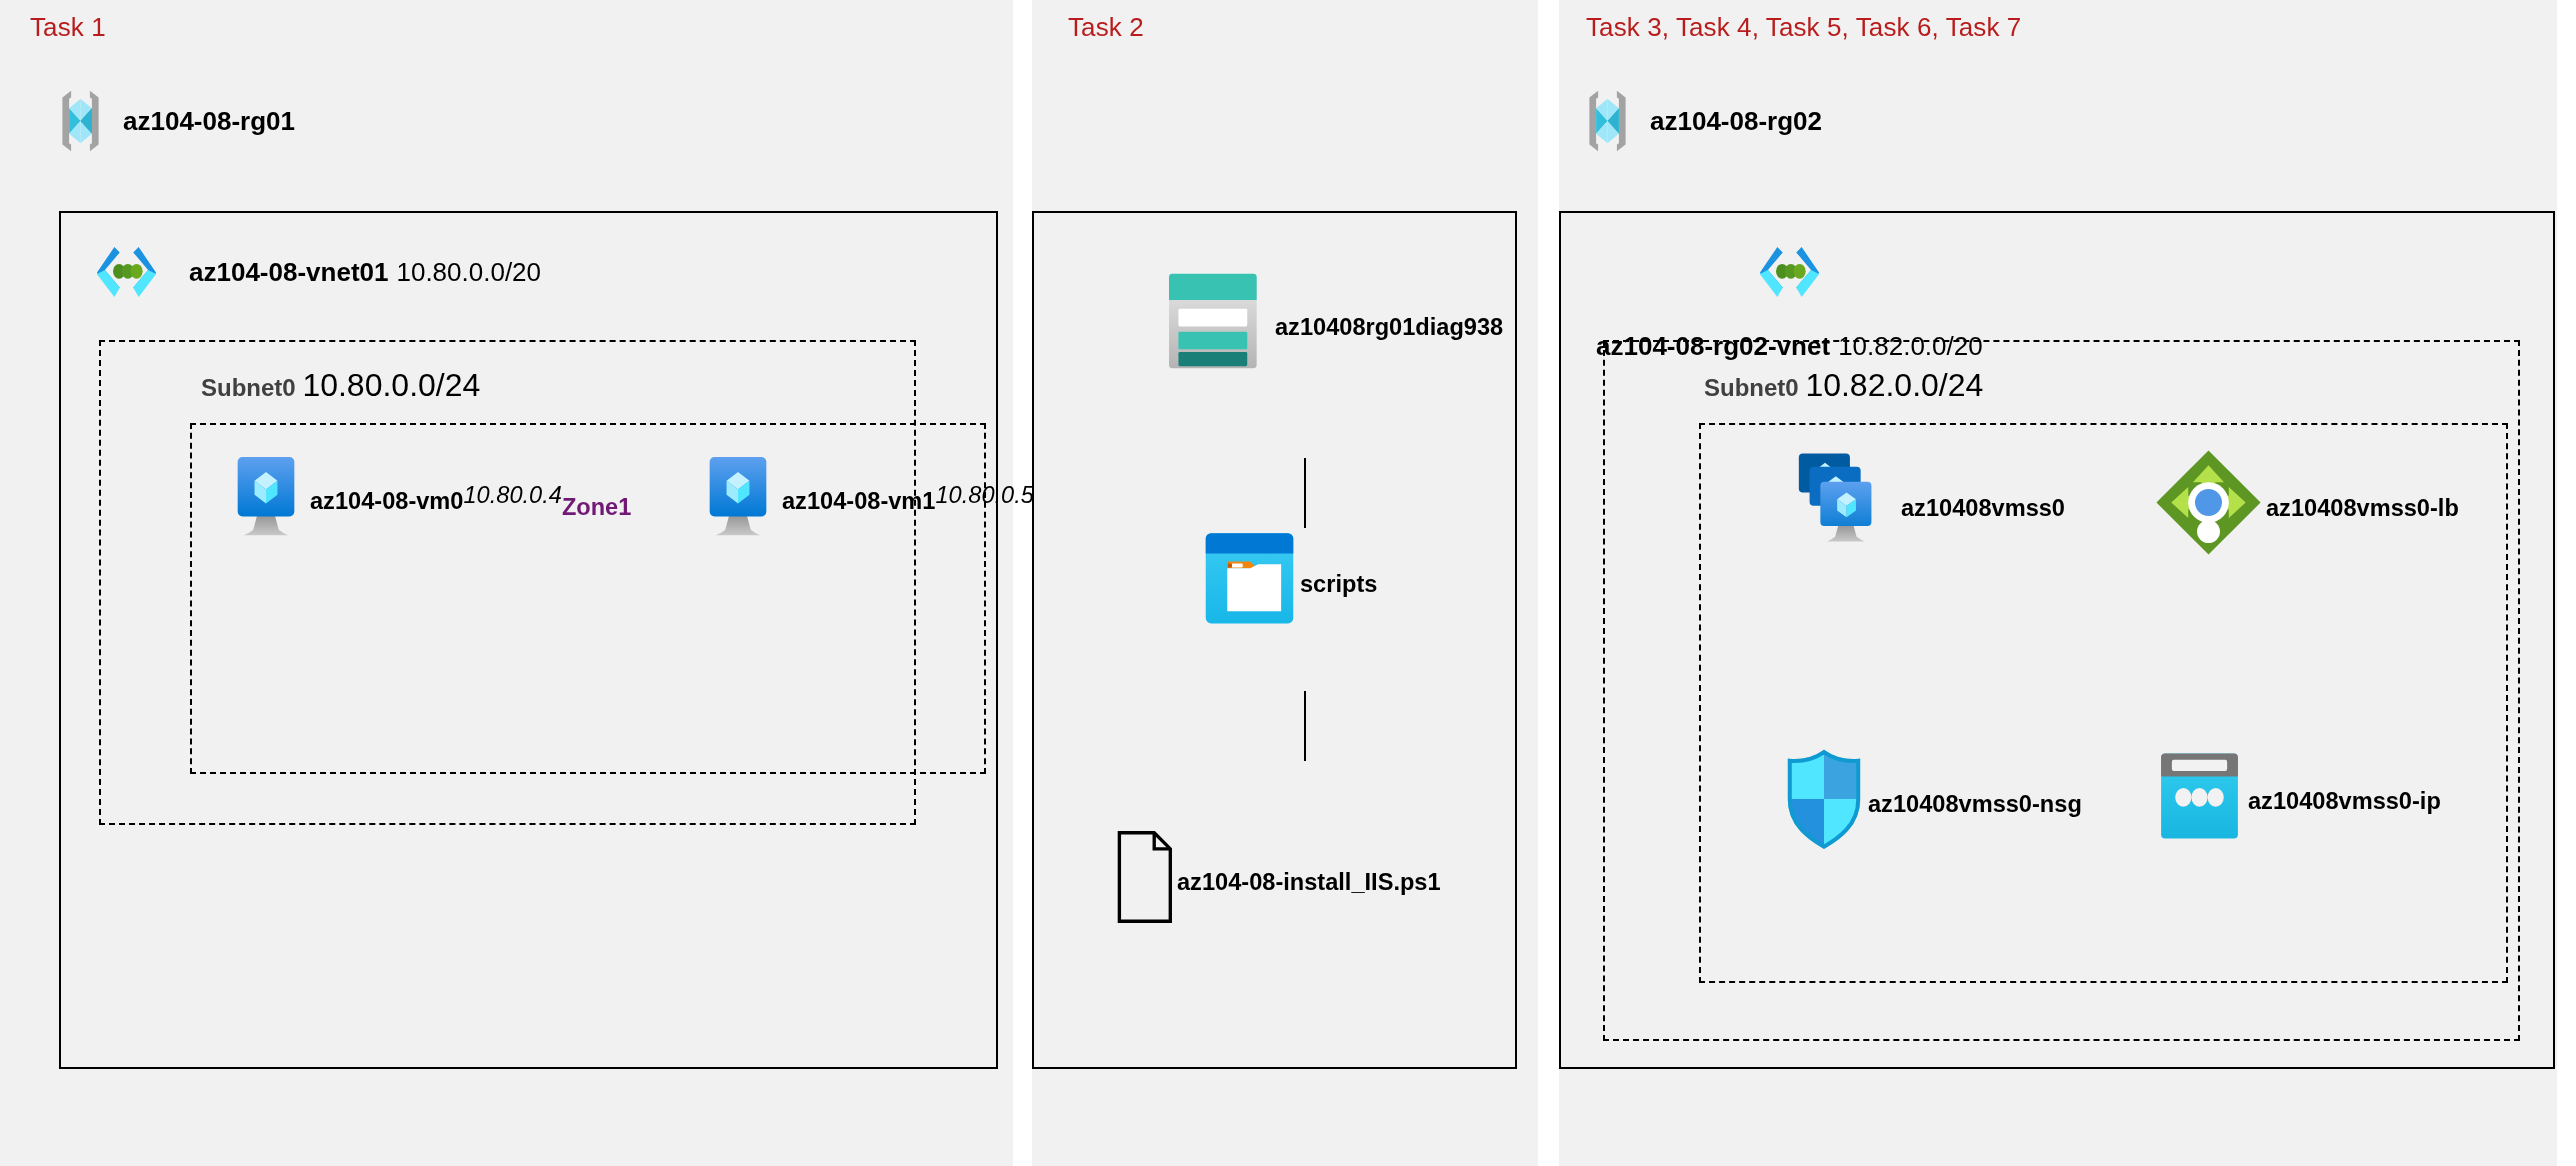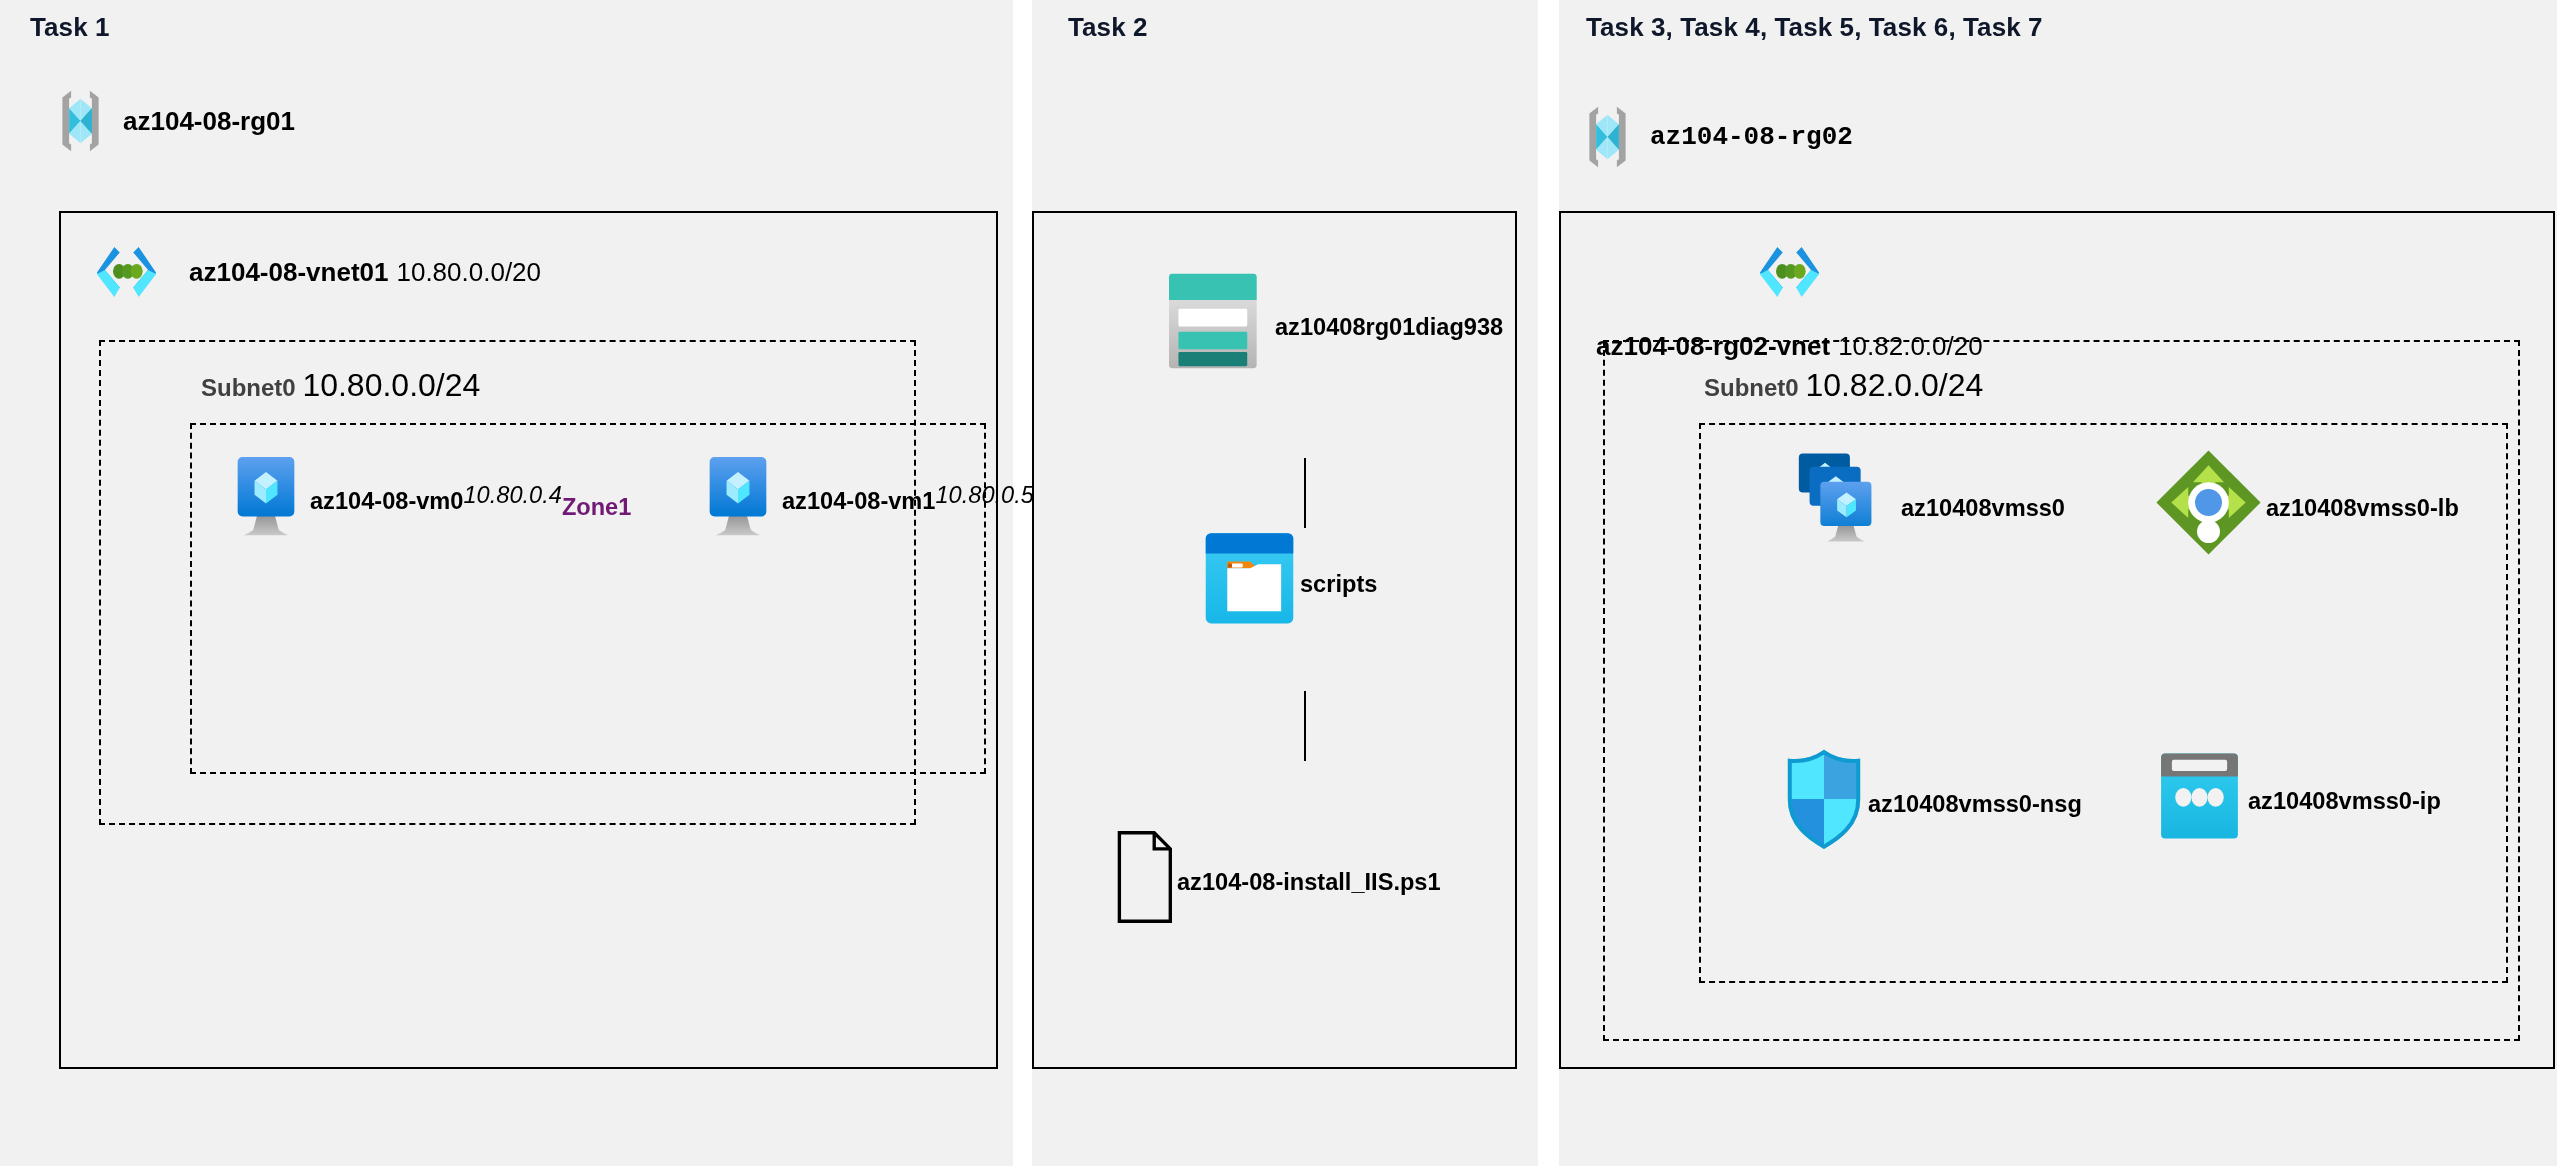--- a/index.html
+++ b/index.html
@@ -1,21 +1,21 @@
 <!DOCTYPE html>
 <html style="font-size:10.8px"><head>
 <meta charset="utf-8">
 <style>
   html,body{margin:0;padding:0;background:#ffffff;}
   body{width:2576px;height:1166px;position:relative;
        font-family:"Liberation Sans","DejaVu Sans",sans-serif;
        -webkit-font-smoothing:antialiased;}
 
   .panel{position:absolute;background:#f1f1f1;}
-  .task-label{position:absolute;color:#0f172a;font-weight:bold;font-size:26px;letter-spacing:0.1px;white-space:nowrap;}
+  .task-label{position:absolute;color:#b91c1c;font-weight:normal;font-size:26px;letter-spacing:0.1px;white-space:nowrap;}
 
   .solid-box{position:absolute;border:2.7px solid #000000;background:#f1f1f1;box-sizing:border-box;}
   .dashed-box{position:absolute;border:2.7px dashed #000000;box-sizing:border-box;}
 
   .rg-row{position:absolute;display:flex;align-items:center;gap:15px;}
   .rg-name{font-size:26px;font-weight:bold;color:#000;white-space:nowrap;}
 
   .vnet-row{position:absolute;display:flex;align-items:center;gap:30px;white-space:nowrap;}
   .vnet-name{font-size:26px;font-weight:bold;color:#000;}
   .vnet-cidr{font-size:26px;font-weight:normal;color:#000;margin-left:8px;}
@@ -186,21 +186,21 @@
 <div class="node" style="left:1110px;top:829px;width:388px;">
   <span>
     <svg class="icon" width="67" height="96" viewBox="0 0 100 142">
       <path d="M14 5 h52 l24 24 v108 h-76 z" fill="#f1f1f1" stroke="#000000" stroke-width="5" stroke-linejoin="miter"></path>
       <path d="M66 5 v24 h24" fill="none" stroke="#000000" stroke-width="5"></path>
     </svg>
   </span>
   <span class="lbl">az104-08-install_IIS.ps1</span>
 </div>
 
-<div class="rg-row" style="left:1580px;top:104px;font-family:Liberation Mono, monospace;">
+<div class="rg-row" style="left:1580px;top:88px;">
   <span>
     <svg class="icon" width="55" height="66" viewBox="0 0 82 98">
       <path d="M27 4 L14 14 L14 84 L27 94 L27 84 L24 82 L24 16 L27 14 Z" fill="#a3a3a3"></path>
       <path d="M55 4 L68 14 L68 84 L55 94 L55 84 L58 82 L58 16 L55 14 Z" fill="#a3a3a3"></path>
       <path d="M41 16 L58 30 L41 49 Z" fill="#9fe7f8"></path>
       <path d="M41 16 L24 30 L41 49 Z" fill="#9fe7f8"></path>
       <path d="M41 49 L58 30 L58 68 Z" fill="#32bedd"></path>
       <path d="M41 49 L24 30 L24 68 Z" fill="#32bedd"></path>
       <path d="M41 49 L58 68 L41 82 Z" fill="#9fe7f8"></path>
       <path d="M41 49 L24 68 L41 82 Z" fill="#9fe7f8"></path>

